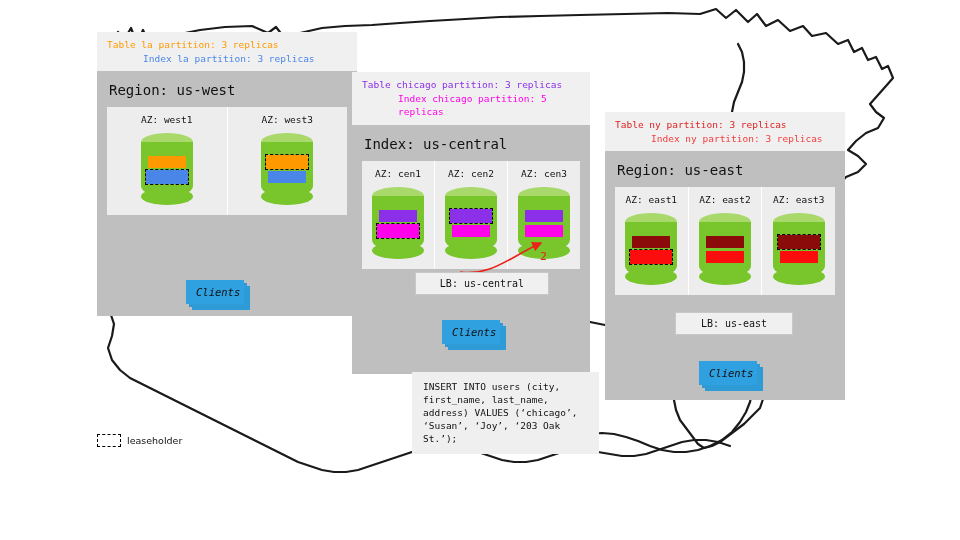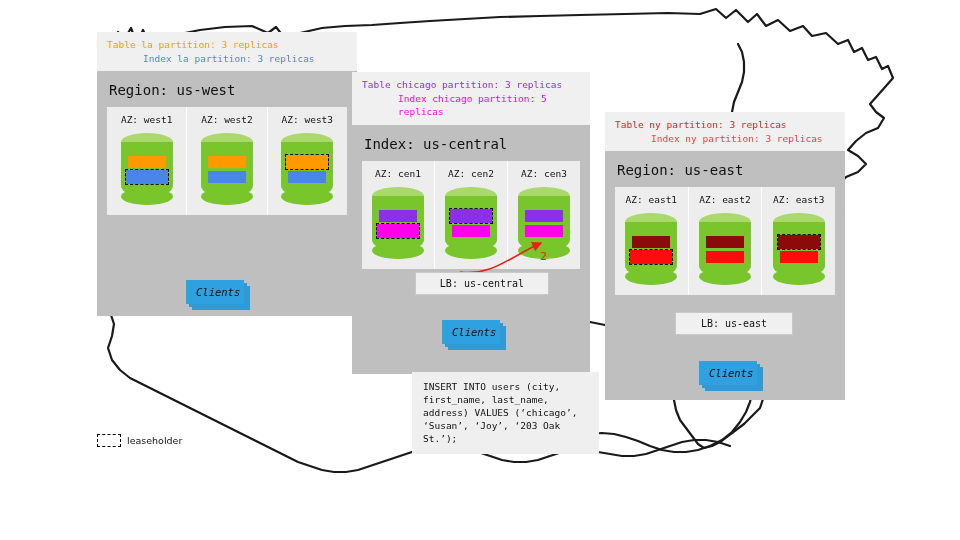--- a/index.html
+++ b/index.html
@@ -181,30 +181,20 @@
           <div class="az-label">AZ: west1</div>
           <div class="cyl">
             <div class="top"></div>
             <div class="body"></div>
             <div class="bot"></div>
             <div class="bar b1" style="background:#ff9900;"></div>
             <div class="bar b2 lease" style="background:#4a86e8;"></div>
           </div>
         </div>
 
-        <div class="az">
-          <div class="az-label">AZ: west2</div>
-          <div class="cyl">
-            <div class="top"></div>
-            <div class="body"></div>
-            <div class="bot"></div>
-            <div class="bar b1" style="background:#ff9900;"></div>
-            <div class="bar b2" style="background:#4a86e8;"></div>
-          </div>
-        </div>
 
         <div class="az">
           <div class="az-label">AZ: west3</div>
           <div class="cyl">
             <div class="top"></div>
             <div class="body"></div>
             <div class="bot"></div>
             <div class="bar b1 lease" style="background:#ff9900;"></div>
             <div class="bar b2" style="background:#4a86e8;"></div>
           </div>

